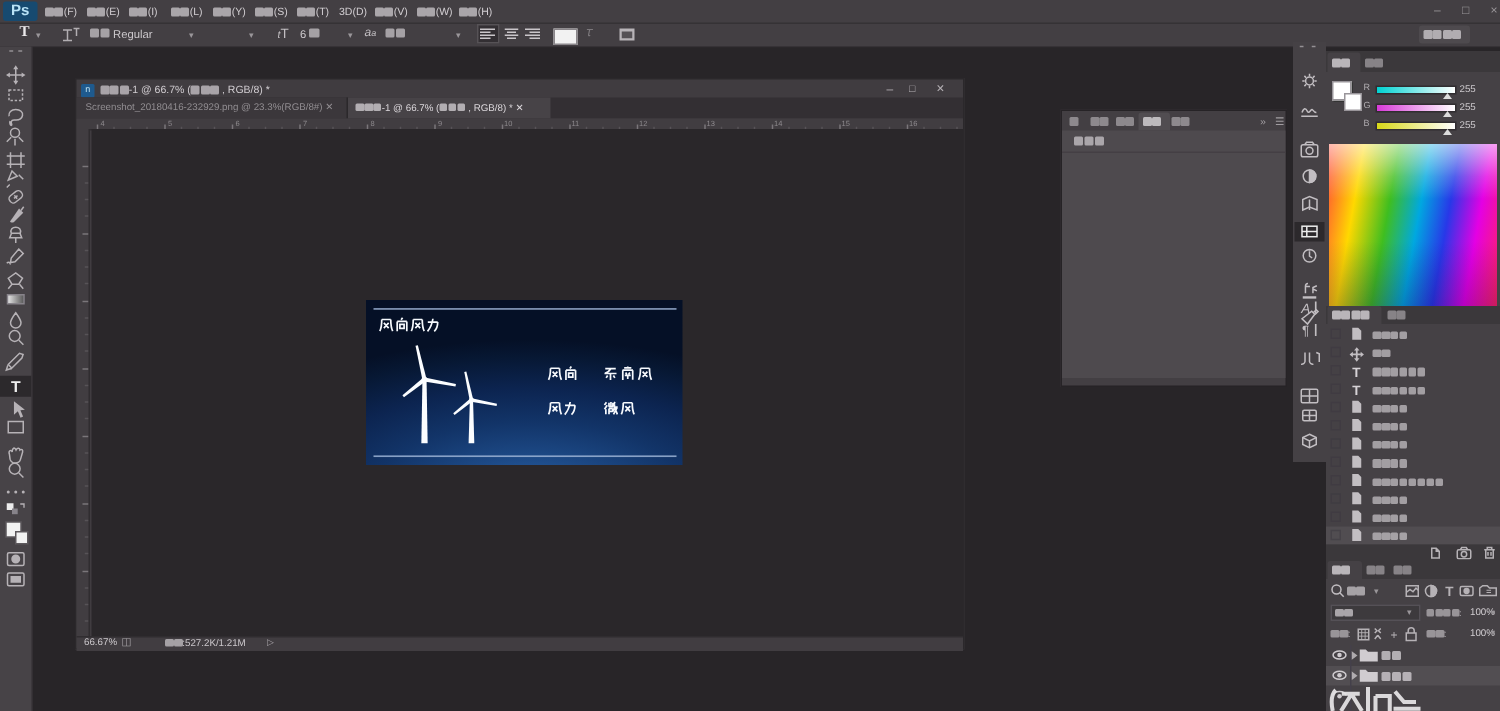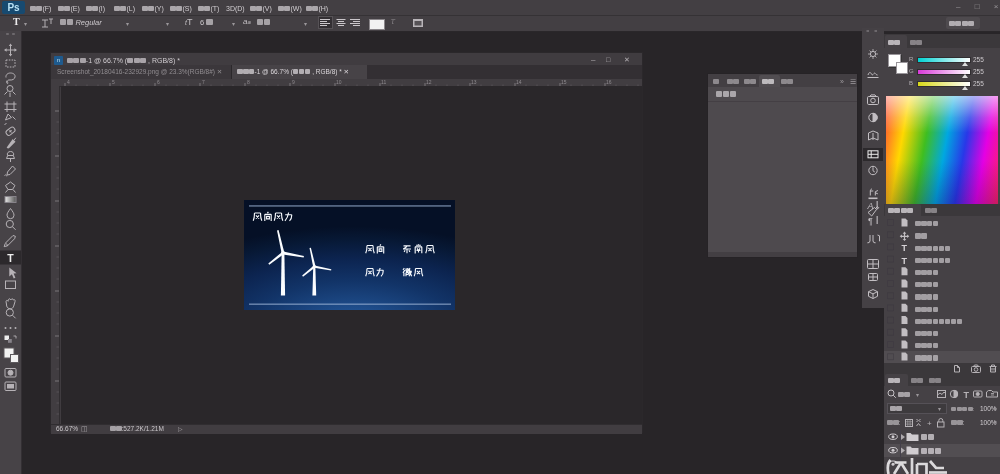--- a/index.html
+++ b/index.html
@@ -31,21 +31,21 @@
 <div class="abs" style="left:0;top:16px;width:1000px;height:15px;background:#433f43;border-bottom:1px solid #2a272a;"></div>
 <div id="options">
 <div class="t" style="left:13px;top:17px;font-size:10px;font-weight:bold;color:#eceaec;font-family:'Liberation Serif',serif;">T</div>
 <div class="t" style="left:24px;top:21px;font-size:6px;color:#9a969a;">▾</div>
 <svg class="abs" style="left:40px;top:17px;" width="14" height="12" viewBox="0 0 14 12">
       <g stroke="#b2aeb2" stroke-width="1" fill="none">
         <path d="M2 10 L8 10 M5 10 L5 3 M2 3 L8 3"></path>
         <path d="M9 2 L13 2 M11 2 L11 7"></path>
       </g>
     </svg>
-<div class="t" style="left:60px;top:19px;font-size:7.5px;color:#ccc8cc;font-style:italic;"><span class="c"></span><span class="c last"></span> Regular</div>
+<div class="t" style="left:60px;top:19px;font-size:7.5px;color:#ccc8cc;"><span class="c"></span><span class="c last"></span> Regular</div>
 <div class="t" style="left:126px;top:21px;font-size:6px;color:#9a969a;">▾</div>
 <div class="t" style="left:166px;top:21px;font-size:6px;color:#9a969a;">▾</div>
 <div class="t" style="left:185px;top:18px;font-size:9px;color:#c2bec2;"><i style="font-size:7px;">t</i>T</div>
 <div class="t" style="left:200px;top:19px;font-size:7.5px;color:#ccc8cc;">6 <span class="c last"></span></div>
 <div class="t" style="left:232px;top:21px;font-size:6px;color:#9a969a;">▾</div>
 <div class="t" style="left:243px;top:18px;font-size:8px;font-style:italic;color:#c2bec2;">a<span style="font-size:6px;">a</span></div>
 <div class="t" style="left:257px;top:19px;font-size:7.5px;color:#ccc8cc;"><span class="c"></span><span class="c last"></span></div>
 <div class="t" style="left:304px;top:21px;font-size:6px;color:#9a969a;">▾</div>
 <div class="abs" style="left:318px;top:16px;width:15px;height:13px;background:#332f33;border:1px solid #565256;box-sizing:border-box;"></div>
 <svg class="abs" style="left:320px;top:18px;" width="40" height="9" viewBox="0 0 40 9">

